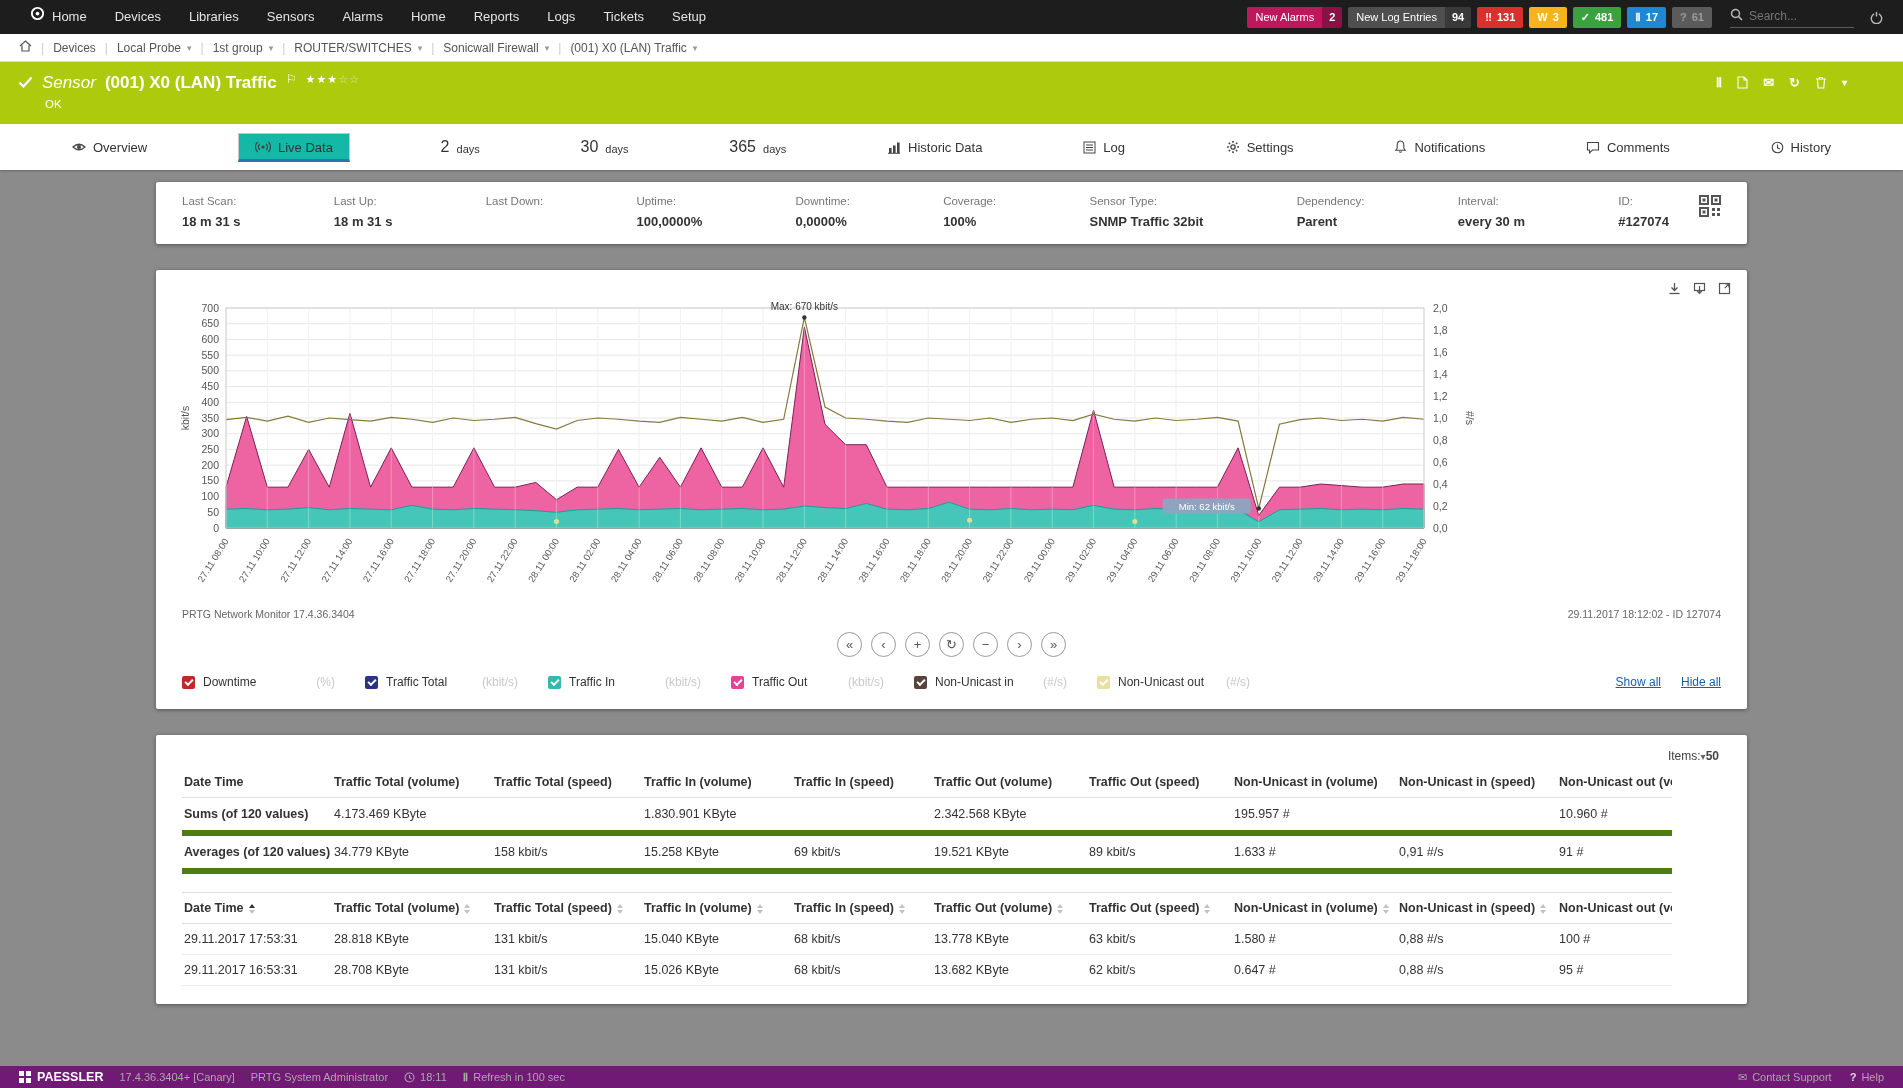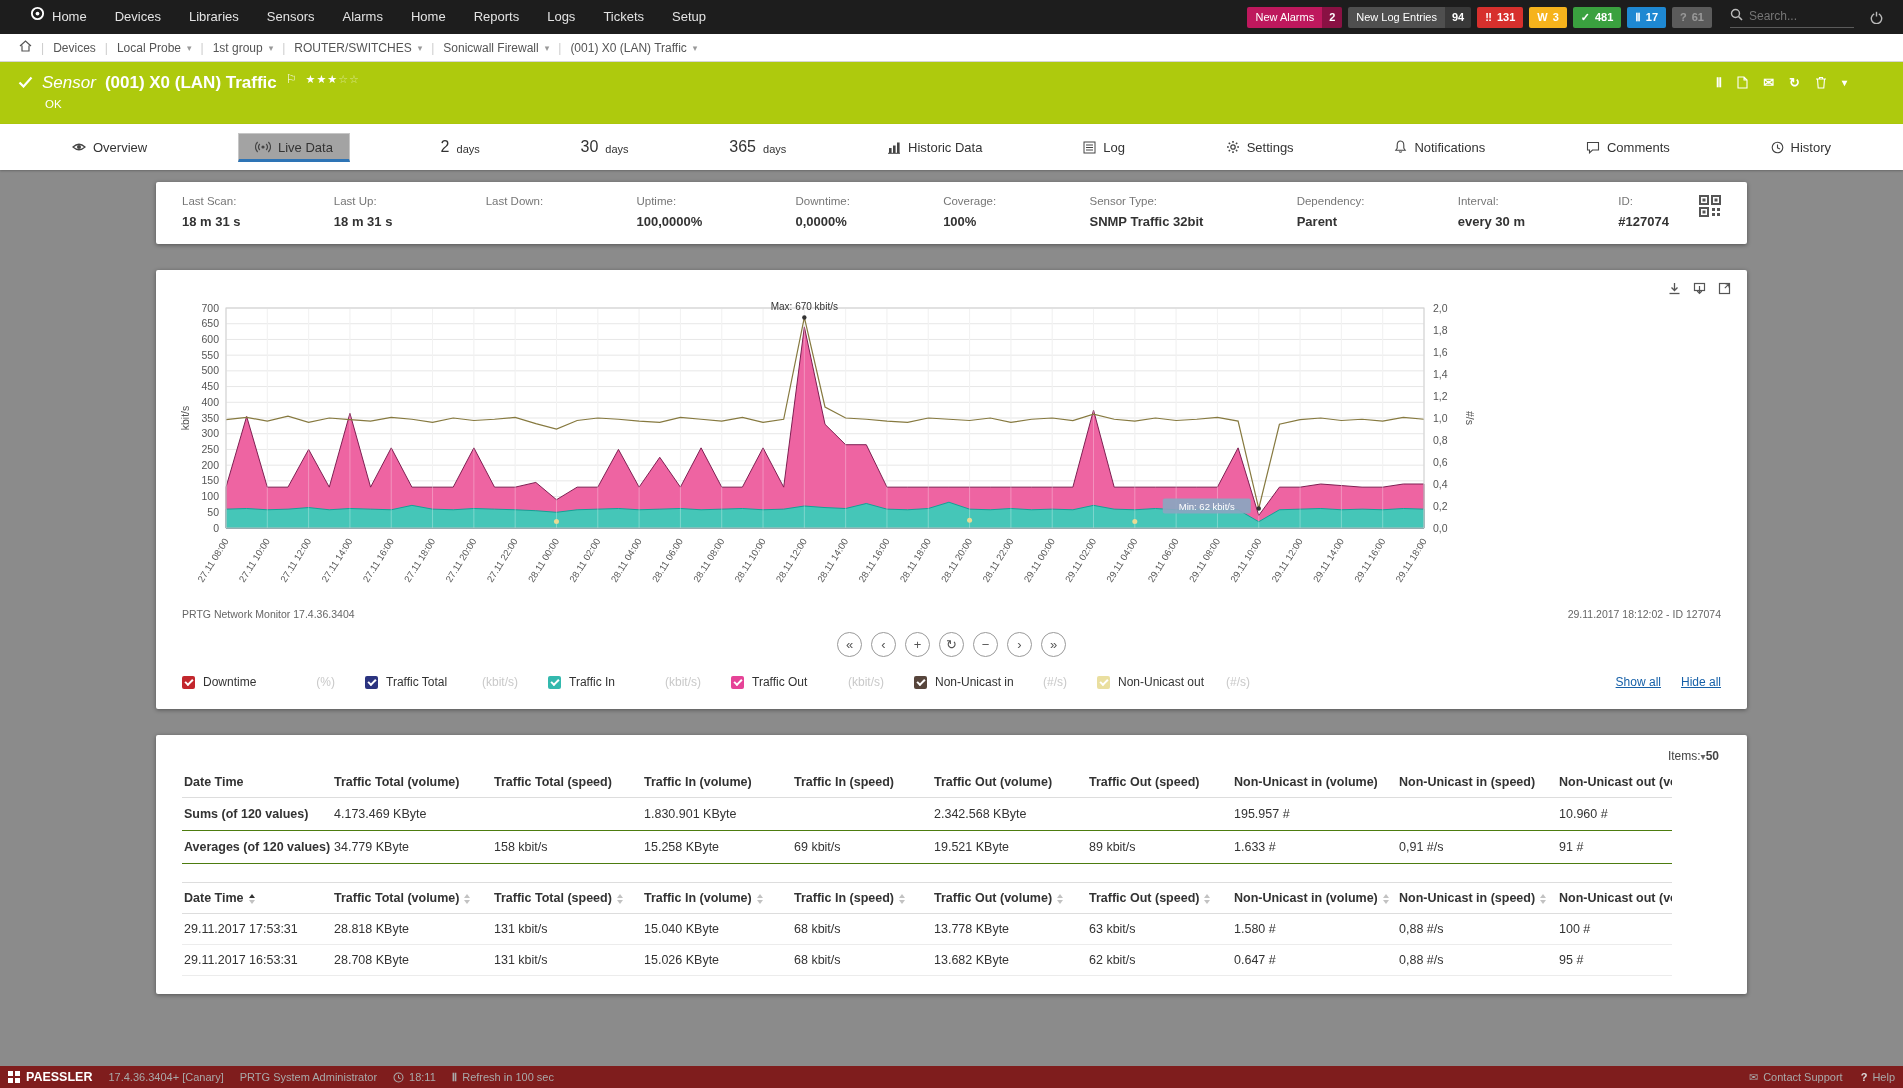--- a/index.html
+++ b/index.html
@@ -37,21 +37,21 @@
   .stars { font-size:11px; letter-spacing:1px; position:relative; top:-4px; }
   .star-empty { opacity:0.5; }
   .banner-status { margin:5px 0 0 27px; font-size:11.5px; }
   .banner-icons { position:absolute; top:13px; right:56px; display:flex; gap:15px; align-items:center; }
   .banner-icons .bicon { color:#fff; font-size:13px; cursor:pointer; display:flex; align-items:center; }
   .gi { font-weight:bold; font-style:normal; }
 
   
   .tabsbar { background:#fff; height:46px; display:flex; align-items:center; justify-content:space-between; padding:0 62px; box-shadow:0 1px 2px rgba(0,0,0,0.25); position:relative; z-index:2; }
   .tab { display:flex; align-items:center; gap:7px; font-size:13px; color:#333; padding:8px 10px; cursor:pointer; white-space:nowrap; }
-  .tab.selected { border:1px solid #c6c6c6; border-bottom:3px solid #2e74b5; padding:6px 16px 4px; background:#a3a3a3; }
+  .tab.selected { border:1px solid #c6c6c6; border-bottom:3px solid #2e74b5; padding:6px 16px 4px; background:#14b8a6; }
   .tab-big { font-size:16px; }
   .tab-days .tab-label { font-size:11px; position:relative; top:2px; }
   .tab-icon { display:flex; align-items:center; }
 
   
   .main { padding:12px 156px 0; }
   .card { background:#fff; border-radius:2px; box-shadow:0 1px 4px rgba(0,0,0,0.4); }
 
   .info-card { display:flex; justify-content:space-between; padding:13px 26px 15px; }
   .info-field { min-width:50px; }
@@ -76,33 +76,33 @@
 
   .table-card { margin-top:26px; padding:6px 26px 18px; }
   .items-row { display:flex; justify-content:flex-end; align-items:center; font-size:12px; color:#444; padding:8px 2px 4px; gap:0; }
   .items-row b { font-weight:bold; }
   .items-row .caret { color:#666; font-size:10px; }
   .tbl-wrap { overflow:hidden; }
   table { border-collapse:collapse; table-layout:fixed; width:1490px; font-size:12.5px; color:#333; }
   th, td { text-align:left; padding:8px 8px 8px 2px; white-space:nowrap; overflow:hidden; }
   th { font-weight:bold; }
   .t-sum thead th { border-bottom:1px solid #ddd; }
-  .t-sum td { border-bottom:1px solid #4d7c0f; padding-top:9px; padding-bottom:9px; }
+  .t-sum td { border-bottom:6px solid #4d7c0f; padding-top:9px; padding-bottom:9px; }
   .t-sum td.rowlabel { font-weight:bold; }
   .t-data { margin-top:4px; }
   .t-data thead th { border-top:1px solid #ddd; border-bottom:1px solid #ddd; cursor:pointer; }
   .t-data td { border-bottom:1px solid #ececec; }
   .sort { display:inline-flex; flex-direction:column; gap:2px; margin-left:5px; vertical-align:middle; }
   .sort i { width:0; height:0; border-left:3.5px solid transparent; border-right:3.5px solid transparent; display:block; }
   .sort .up { border-bottom:4px solid #c2c2c2; }
   .sort .down { border-top:4px solid #c2c2c2; }
   .sort.active .up { border-bottom-color:#333; }
 
   
-  .footer { position:fixed; left:0; bottom:0; width:100%; height:22px; background:#7f1d1d; color:#a9a9a9; display:flex; align-items:center; font-size:11px; padding:0 8px; gap:16px; z-index:20; }
+  .footer { position:fixed; left:0; bottom:0; width:100%; height:22px; background:#701a75; color:#a9a9a9; display:flex; align-items:center; font-size:11px; padding:0 19px; gap:16px; z-index:20; }
   .footer .brand { color:#fff; font-weight:bold; font-size:12.5px; display:flex; align-items:center; gap:6px; cursor:pointer; }
   .footer .fitem { display:flex; align-items:center; gap:5px; white-space:nowrap; }
   .footer .fright { margin-left:auto; display:flex; gap:18px; align-items:center; }
   .footer .fright .fitem { cursor:pointer; }
   .footer .q { font-weight:bold; color:#ddd; }
 </style>
 </head>
 <body>
 
 <header class="topnav">

